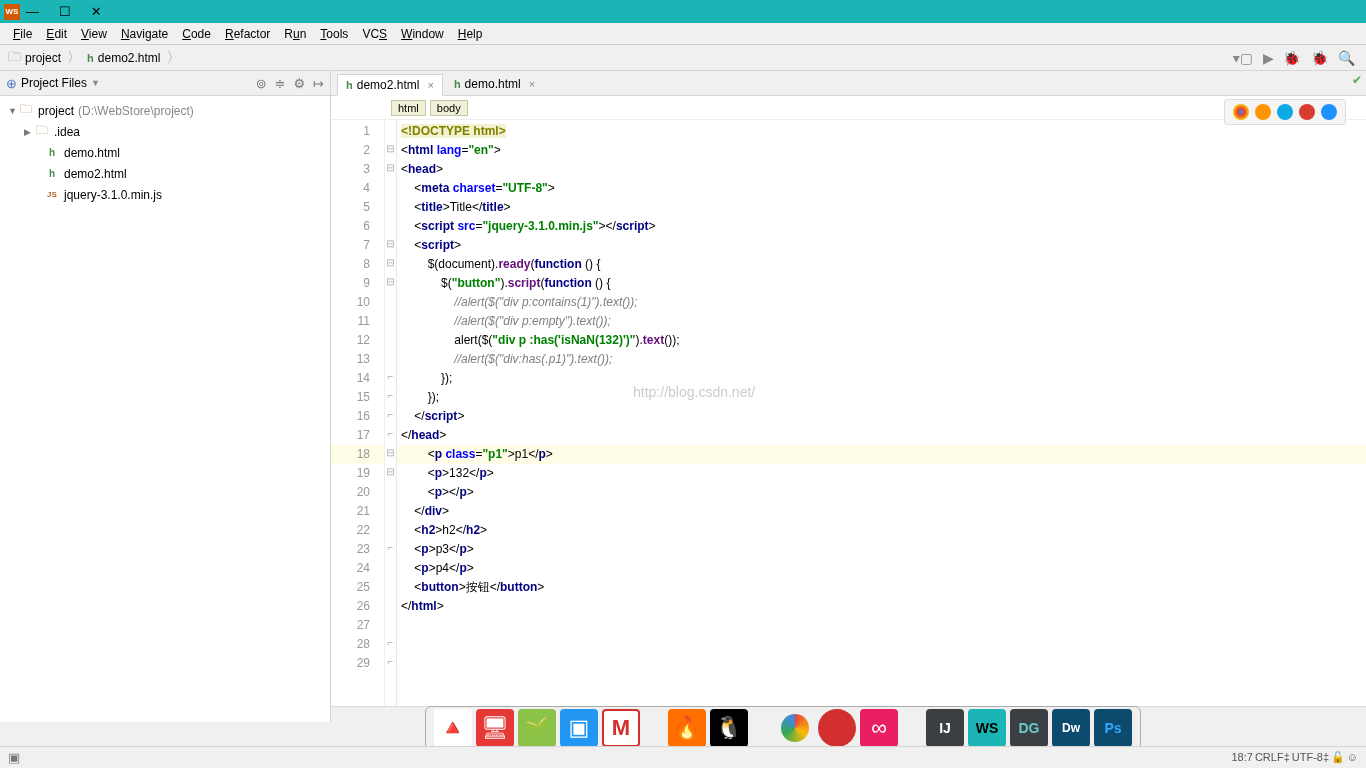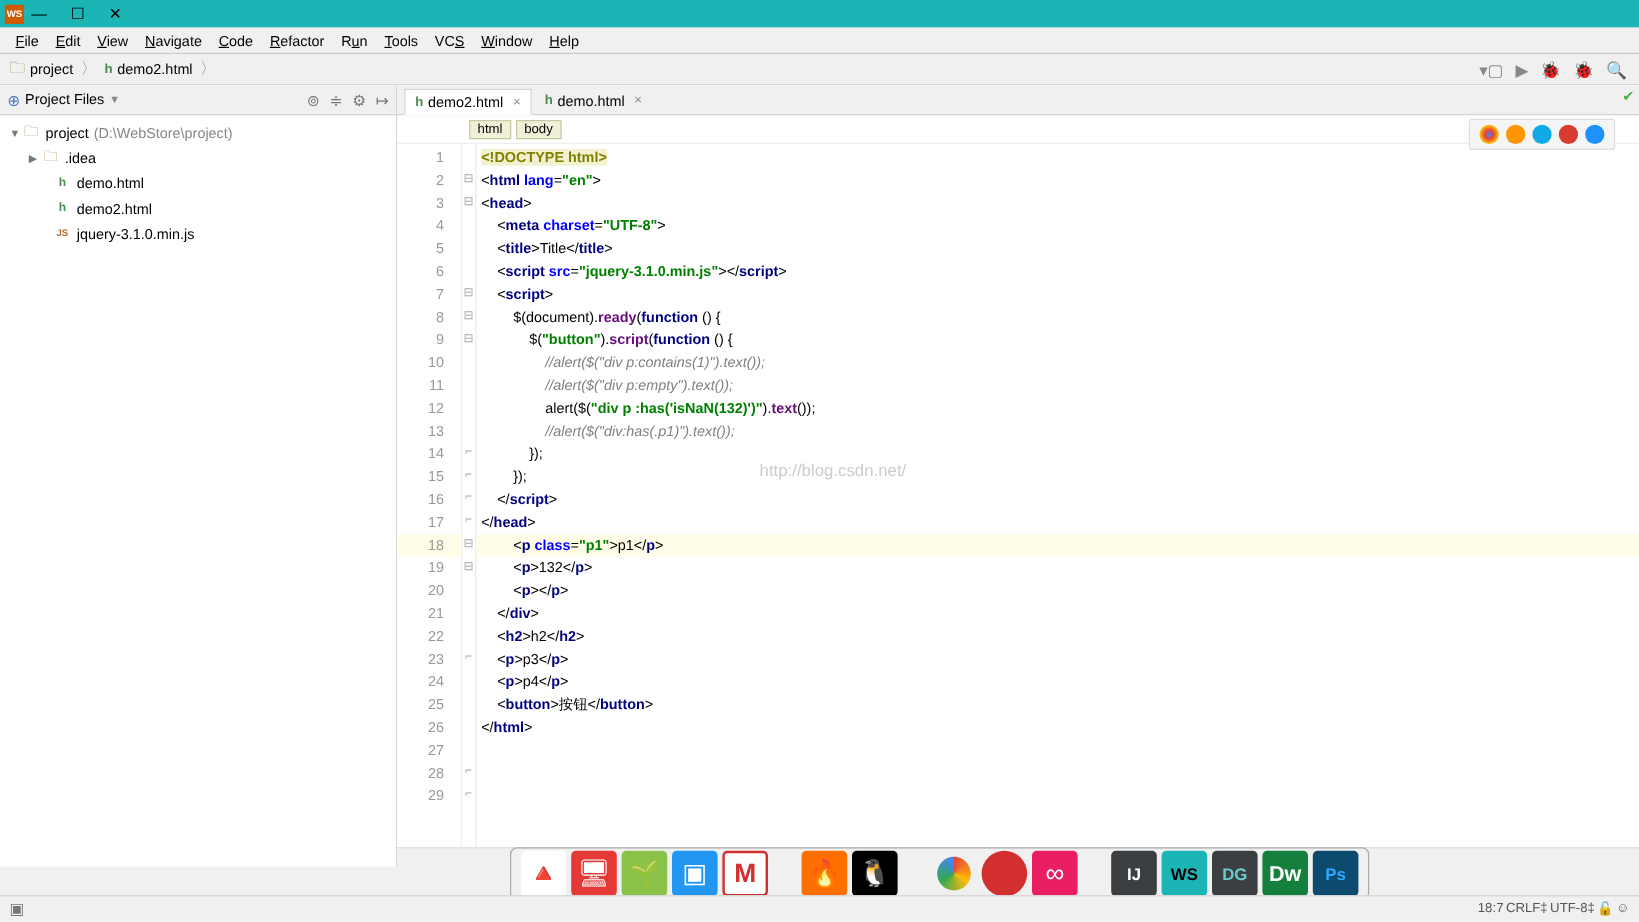--- a/index.html
+++ b/index.html
@@ -321,21 +321,21 @@
     <div style="width:20px"></div>
     <div class="tb-icon">
         <span style="width:28px;height:28px;border-radius:50%;background:conic-gradient(#ea4335,#fbbc05,#34a853,#4285f4);display:block"></span>
       </div>
     <div class="tb-icon" style="background:#d32f2f;border-radius:50%"></div>
     <div class="tb-icon" style="background:#e91e63;color:#fff">∞</div>
     <div style="width:20px"></div>
     <div class="tb-icon" style="background:#3c3f41;color:#fff;font-weight:bold;font-size:14px">IJ</div>
     <div class="tb-icon" style="background:#1bb5b5;color:#000;font-weight:bold;font-size:14px">WS</div>
     <div class="tb-icon" style="background:#3c3f41;color:#6cc;font-weight:bold;font-size:14px">DG</div>
-    <div class="tb-icon" style="background:#15803d;color:#fff;font-weight:bold;font-size:18px">Dw</div>
+    <div class="tb-icon" style="background:#0c4a6e;color:#fff;font-weight:bold;font-size:12px">Dw</div>
     <div class="tb-icon" style="background:#0c4a6e;color:#31a8ff;font-weight:bold;font-size:14px">Ps</div>
   </div>
 </div>
 
 <div class="statusbar">
   <span class="sb-icon">▣</span>
   <div class="sb-right">
     <span>18:7</span>
     <span><span>CRLF</span>‡</span>
     <span><span>UTF-8</span>‡</span>

